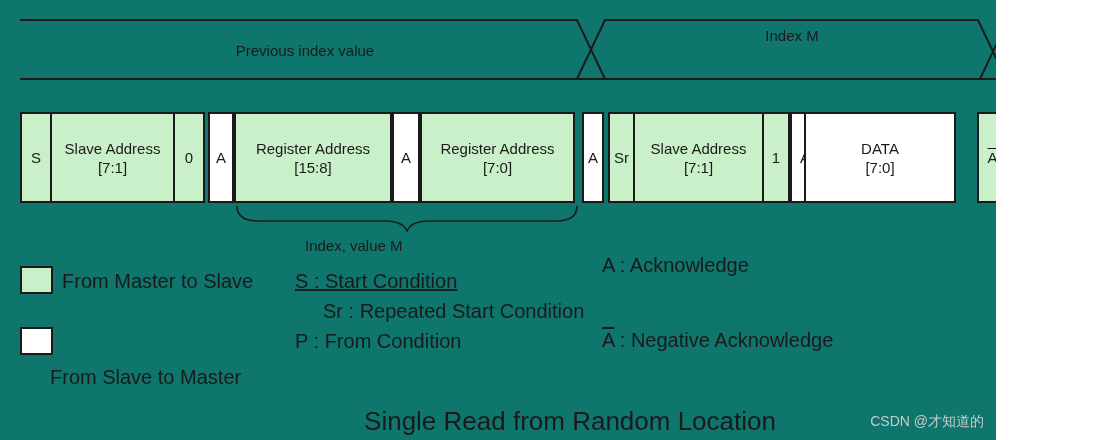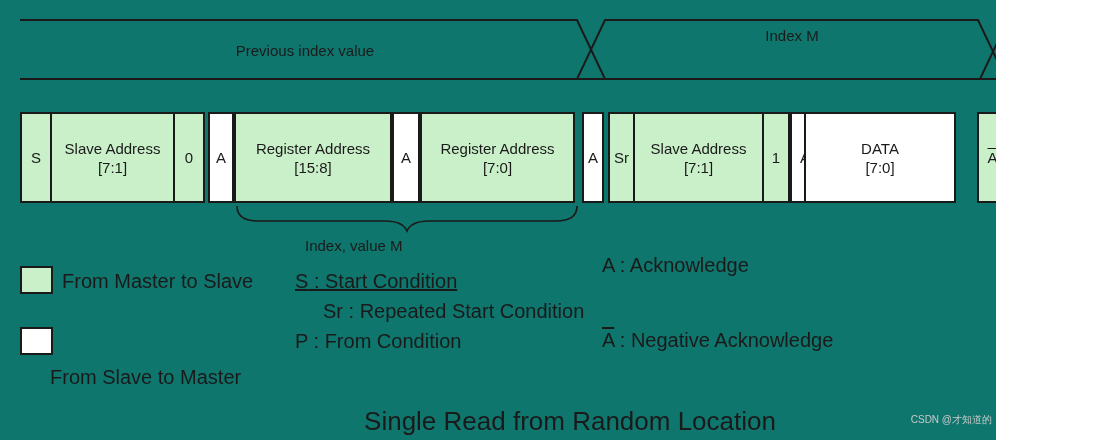--- a/index.html
+++ b/index.html
@@ -26,21 +26,21 @@
   .s{background:#ffffff;}
   .ov{text-decoration:overline;}
   
   .brace-label{position:absolute;left:305px;top:237px;width:200px;text-align:left;font-size:15px;}
   
   .swatch{position:absolute;left:20px;width:33px;height:28px;box-sizing:border-box;border:2px solid #1a1a1a;}
   .lg-text{position:absolute;font-size:20px;line-height:19px;color:#1a1a1a;}
   .sym{color:#1a1a1a;}
   
   .title{position:absolute;left:40px;top:406px;width:1060px;text-align:center;font-size:26px;line-height:30px;color:#1a1a1a;}
-  .watermark{position:absolute;right:4px;top:413px;font-size:10px;color:#c9c9c9;}
+  .watermark{position:absolute;right:12px;top:413px;font-size:14px;color:#c9c9c9;}
 </style>
 </head>
 <body>
 
 <div class="canvas">
 
   <svg class="overlay" width="1113" height="440" viewBox="0 0 1113 440">
     <g fill="none" stroke="#1a1a1a" stroke-width="2">
       <path d="M20 20 H577 L605 79 H20"></path>
       <path d="M605 20 H978 L1006 79 H577 Z"></path>

